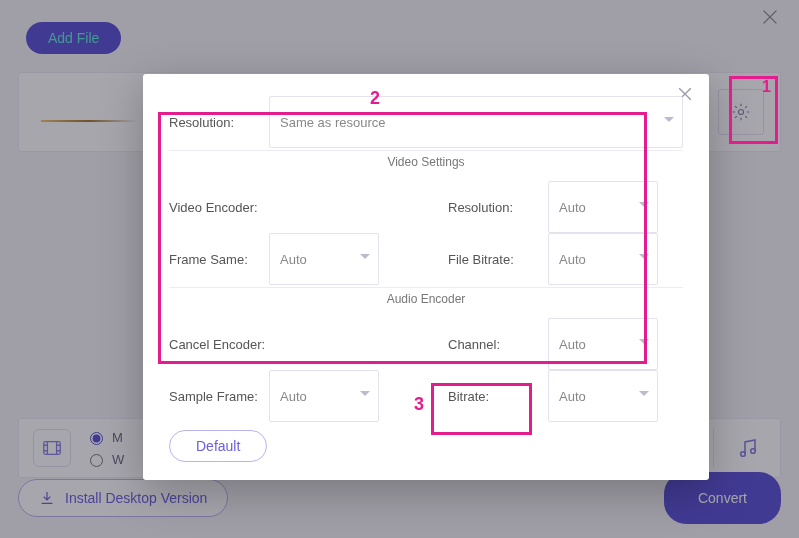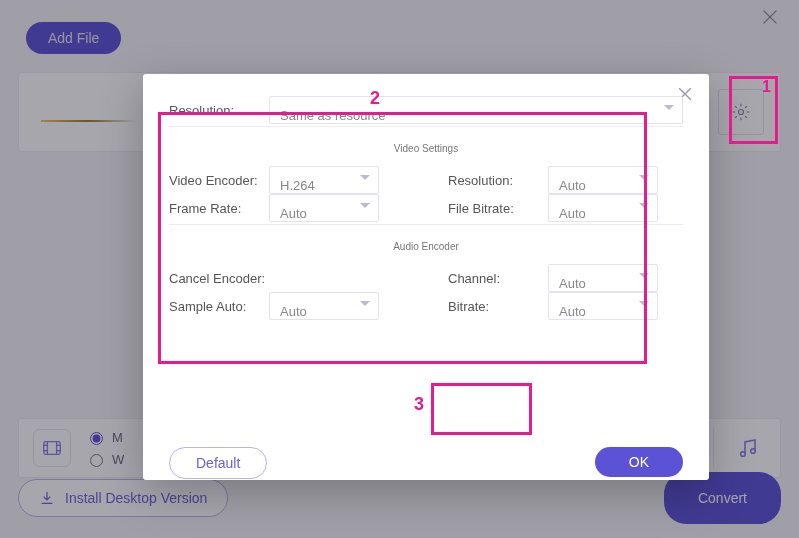--- a/index.html
+++ b/index.html
@@ -1,19 +1,19 @@
 <!DOCTYPE html>
 <html><head>
 <meta charset="utf-8">
 <style>
 html,body{margin:0;padding:0;width:799px;height:538px;font-family:-apple-system,Segoe UI,Arial,sans-serif;background:#f4f4f6;color:#333;overflow:hidden}
 .app{position:relative;width:799px;height:538px}
 .topbar{position:relative;padding:22px 0 18px 26px}
 .btn{display:inline-flex;align-items:center;justify-content:center;border-radius:22px;font-size:14px;cursor:pointer;user-select:none}
-.btn-primary{background:#5b52d6;color:#e5e5e5;border:none;height:32px;padding:0 22px}
+.btn-primary{background:#5b52d6;color:#5eead4;border:none;height:32px;padding:0 22px}
 .close-x{position:absolute;right:18px;top:6px;width:22px;height:22px;color:#888}
 .close-x svg{width:22px;height:22px}
 .file-row{margin:0 18px;background:#fff;border:1px solid #eceaf3;border-radius:3px;height:78px;position:relative;display:flex;align-items:center;padding:0 16px}
 .thumb{width:108px;height:66px;background:#000 radial-gradient(circle at 40% 68%, #ffb84a 0 6%, transparent 7%),linear-gradient(180deg,#0a1220 0 45%,#1a2233 45% 66%,#0d1625 66% 100%);border-radius:2px;position:relative;overflow:hidden}
 .thumb::after{content:"";position:absolute;left:6%;right:6%;top:62%;height:2px;background:linear-gradient(90deg,#f3c76b,#a37a2b, transparent)}
 .fmt-chip{margin-left:auto;padding:0 12px 0 8px;height:28px;border:1px solid #e4e2ee;border-radius:3px;color:#7a7690;display:flex;align-items:center;font-size:14px}
 .gear-btn{margin-left:12px;width:44px;height:44px;border:1px solid #e4e2ee;border-radius:3px;display:flex;align-items:center;justify-content:center;color:#7a7690;background:#fff}
 .callout-box{position:absolute;border:3px solid #e41d8e;pointer-events:none}
 #co1{right:21px;top:76px;width:43px;height:62px}
 #co1 .num{position:absolute;top:-1px;right:4px;color:#e41d8e;font-weight:700;font-size:16px}
@@ -26,27 +26,27 @@
 .install{border:1px solid #b8b3ec;color:#6a5fdc;background:#fff;height:36px;padding:0 20px;display:inline-flex;align-items:center;gap:10px}
 .convert{background:#5b52d6;color:#fff;border:none;height:36px;padding:8px 34px}
 .backdrop{position:absolute;inset:0;background:rgba(24,22,40,0.38)}
 
 .modal{position:absolute;left:143px;top:74px;width:514px;height:362px;background:#fff;border-radius:3px;box-shadow:0 12px 44px rgba(0,0,0,.25);padding:22px 26px}
 .modal-x{position:absolute;right:14px;top:10px;color:#9a97a8}
 .pink-frame{position:absolute;left:158px;top:112px;width:483px;height:246px;border:3px solid #e41d8e;pointer-events:none}
 .num2{position:absolute;left:370px;top:88px;color:#e41d8e;font-weight:700;font-size:18px}
 .row{display:flex;align-items:center;font-size:13px;color:#555}
 .row .lbl{width:100px}
-.sel{flex:1;border:1px solid #e4e2ee;border-radius:2px;height:26px;display:flex;align-items:flex-end;padding:0 10px;color:#888;position:relative;background:#fff}
+.sel{flex:1;border:1px solid #e4e2ee;border-radius:2px;height:26px;display:flex;align-items:center;padding:12px 10px;color:#888;position:relative;background:#fff}
 .sel .caret{position:absolute;right:8px;top:50%;transform:translateY(-50%);border:5px solid transparent;border-top-color:#bdbad0}
-.sec-title{text-align:center;color:#777;font-size:10px;margin:16px 0 12px}
+.sec-title{text-align:center;color:#777;font-size:12px;margin:4px 0 12px}
 .hr{height:1px;background:#edebf3;margin:2px 0 0}
 .grid2{display:grid;grid-template-columns:1fr 1fr;column-gap:44px}
 .sel.sm{width:88px;flex:none}
-.btnrow{position:absolute;left:26px;right:26px;bottom:1px;display:flex;align-items:flex-start;gap:24px}
+.btnrow{position:absolute;left:26px;right:26px;bottom:18px;display:flex;align-items:flex-end;gap:24px}
 .btn-ghost{background:#fff;border:1px solid #b8b3ec;color:#6a5fdc;height:30px;padding:0 26px}
 .btn-ok{background:#5b52d6;color:#fff;border:none;height:30px;padding:0 34px}
 .ok-frame{position:absolute;left:431px;top:383px;width:95px;height:46px;border:3px solid #e41d8e;pointer-events:none}
 .num3{position:absolute;left:414px;top:394px;color:#e41d8e;font-weight:700;font-size:18px}
 svg{display:block}
 </style>
 </head>
 <body>
 <div class="app">
   <div class="topbar">
@@ -135,34 +135,30 @@
           <span class="caret"></span>
         </div>
     </div>
 
     <div class="hr"></div>
     <div class="sec-title">Video Settings</div>
 
     <div class="grid2">
       <div class="row">
           <div class="lbl">Video Encoder:</div>
-          <div class="sel sm">
-            <span>H.264</span>
-            <span class="caret"></span>
-          </div>
         </div>
       <div class="row">
           <div class="lbl">Resolution:</div>
           <div class="sel sm">
             <span>Auto</span>
             <span class="caret"></span>
           </div>
         </div>
       <div class="row">
-          <div class="lbl">Frame Rate:</div>
+          <div class="lbl">Frame Same:</div>
           <div class="sel sm">
             <span>Auto</span>
             <span class="caret"></span>
           </div>
         </div>
       <div class="row">
           <div class="lbl">File Bitrate:</div>
           <div class="sel sm">
             <span>Auto</span>
             <span class="caret"></span>
@@ -178,43 +174,40 @@
           <div class="lbl">Cancel Encoder:</div>
         </div>
       <div class="row">
           <div class="lbl">Channel:</div>
           <div class="sel sm">
             <span>Auto</span>
             <span class="caret"></span>
           </div>
         </div>
       <div class="row">
-          <div class="lbl">Sample Auto:</div>
+          <div class="lbl">Sample Frame:</div>
           <div class="sel sm">
             <span>Auto</span>
             <span class="caret"></span>
           </div>
         </div>
       <div class="row">
           <div class="lbl">Bitrate:</div>
           <div class="sel sm">
             <span>Auto</span>
             <span class="caret"></span>
           </div>
         </div>
     </div>
 
     <div class="btnrow">
       <div class="btn btn-ghost">
           <span>Default</span>
         </div>
       <div style="flex:1"></div>
-      <div class="btn btn-ok">
-          <span>OK</span>
-        </div>
     </div>
   </div>
 
   <div class="callout-box" id="co1">
       <span class="num">1</span>
     </div>
   <div class="pink-frame"></div>
   <div class="num2">2</div>
   <div class="ok-frame"></div>
   <div class="num3">3</div>

